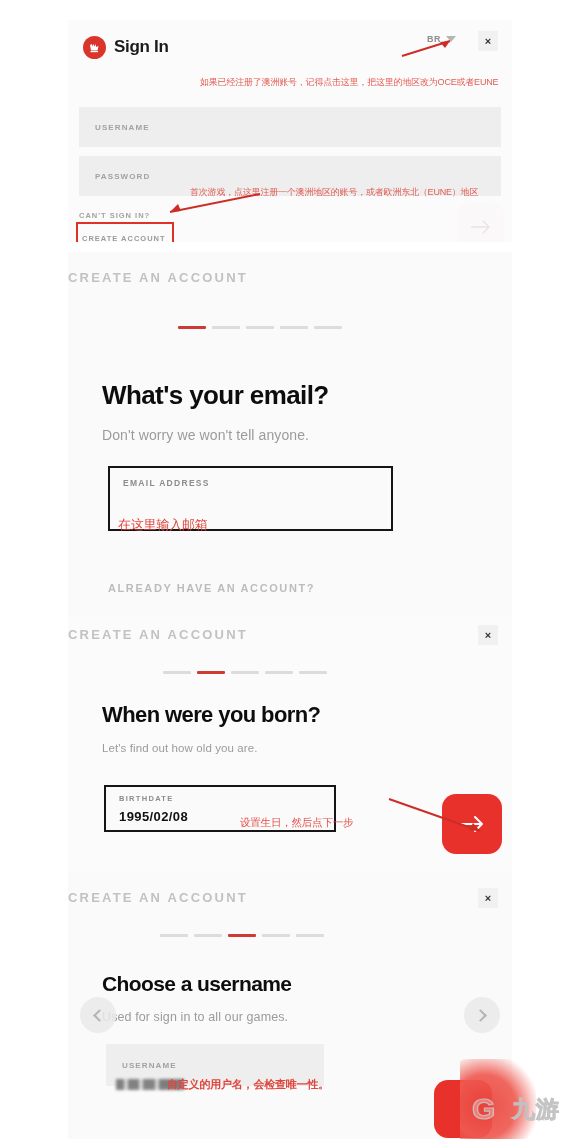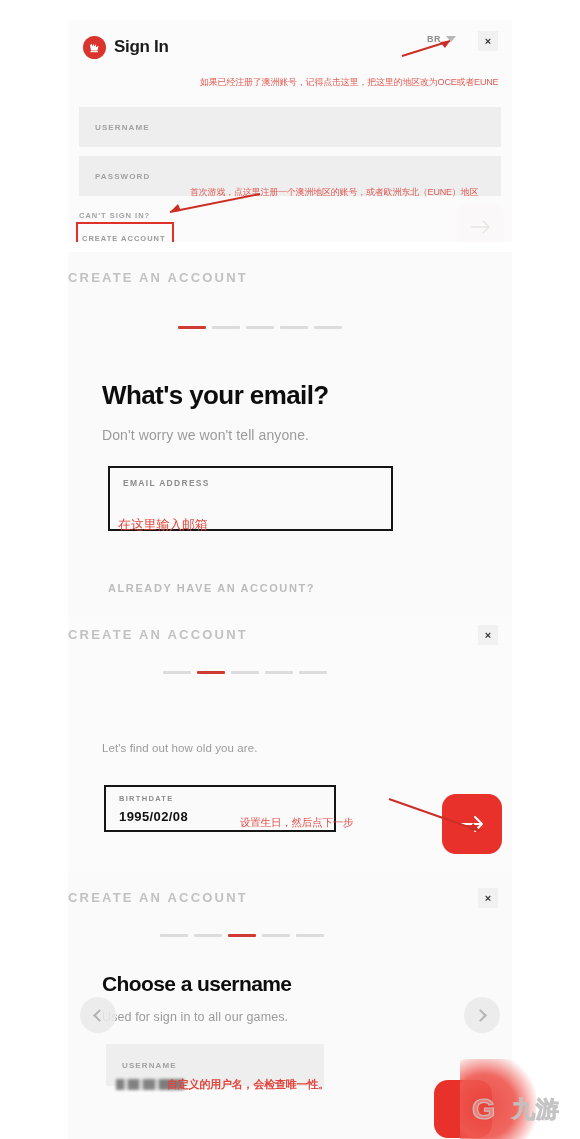--- a/index.html
+++ b/index.html
@@ -298,20 +298,21 @@
     <div class="close-btn" style="right:14px; top:8px;">×</div>
 
     <div class="progress" style="left:95px; top:54px;">
       <span class="seg"></span>
       <span class="seg active"></span>
       <span class="seg"></span>
       <span class="seg"></span>
       <span class="seg"></span>
     </div>
 
+    <div class="big-q" style="left:34px; top:85px; font-size:22px;">When were you born?</div>
     <div class="sub-q" style="left:34px; top:125px; font-size:11.5px;">Let's find out how old you are.</div>
 
     <div class="field-outline" style="left:36px; top:168px; width:232px; height:47px;">
       <span class="fl" style="top:7px; font-size:7.5px;">BIRTHDATE</span>
       <span class="fv" style="top:22px; font-size:13px;">1995/02/08</span>
     </div>
 
     <div class="next-red" style="right:10px; top:177px;">
       <svg width="26" height="18" viewBox="0 0 26 18">
         <path d="M2 9 H23 M16 2 L23 9 L16 16" stroke="#ffffff" stroke-width="2" fill="none" stroke-linecap="round" stroke-linejoin="round"></path>

